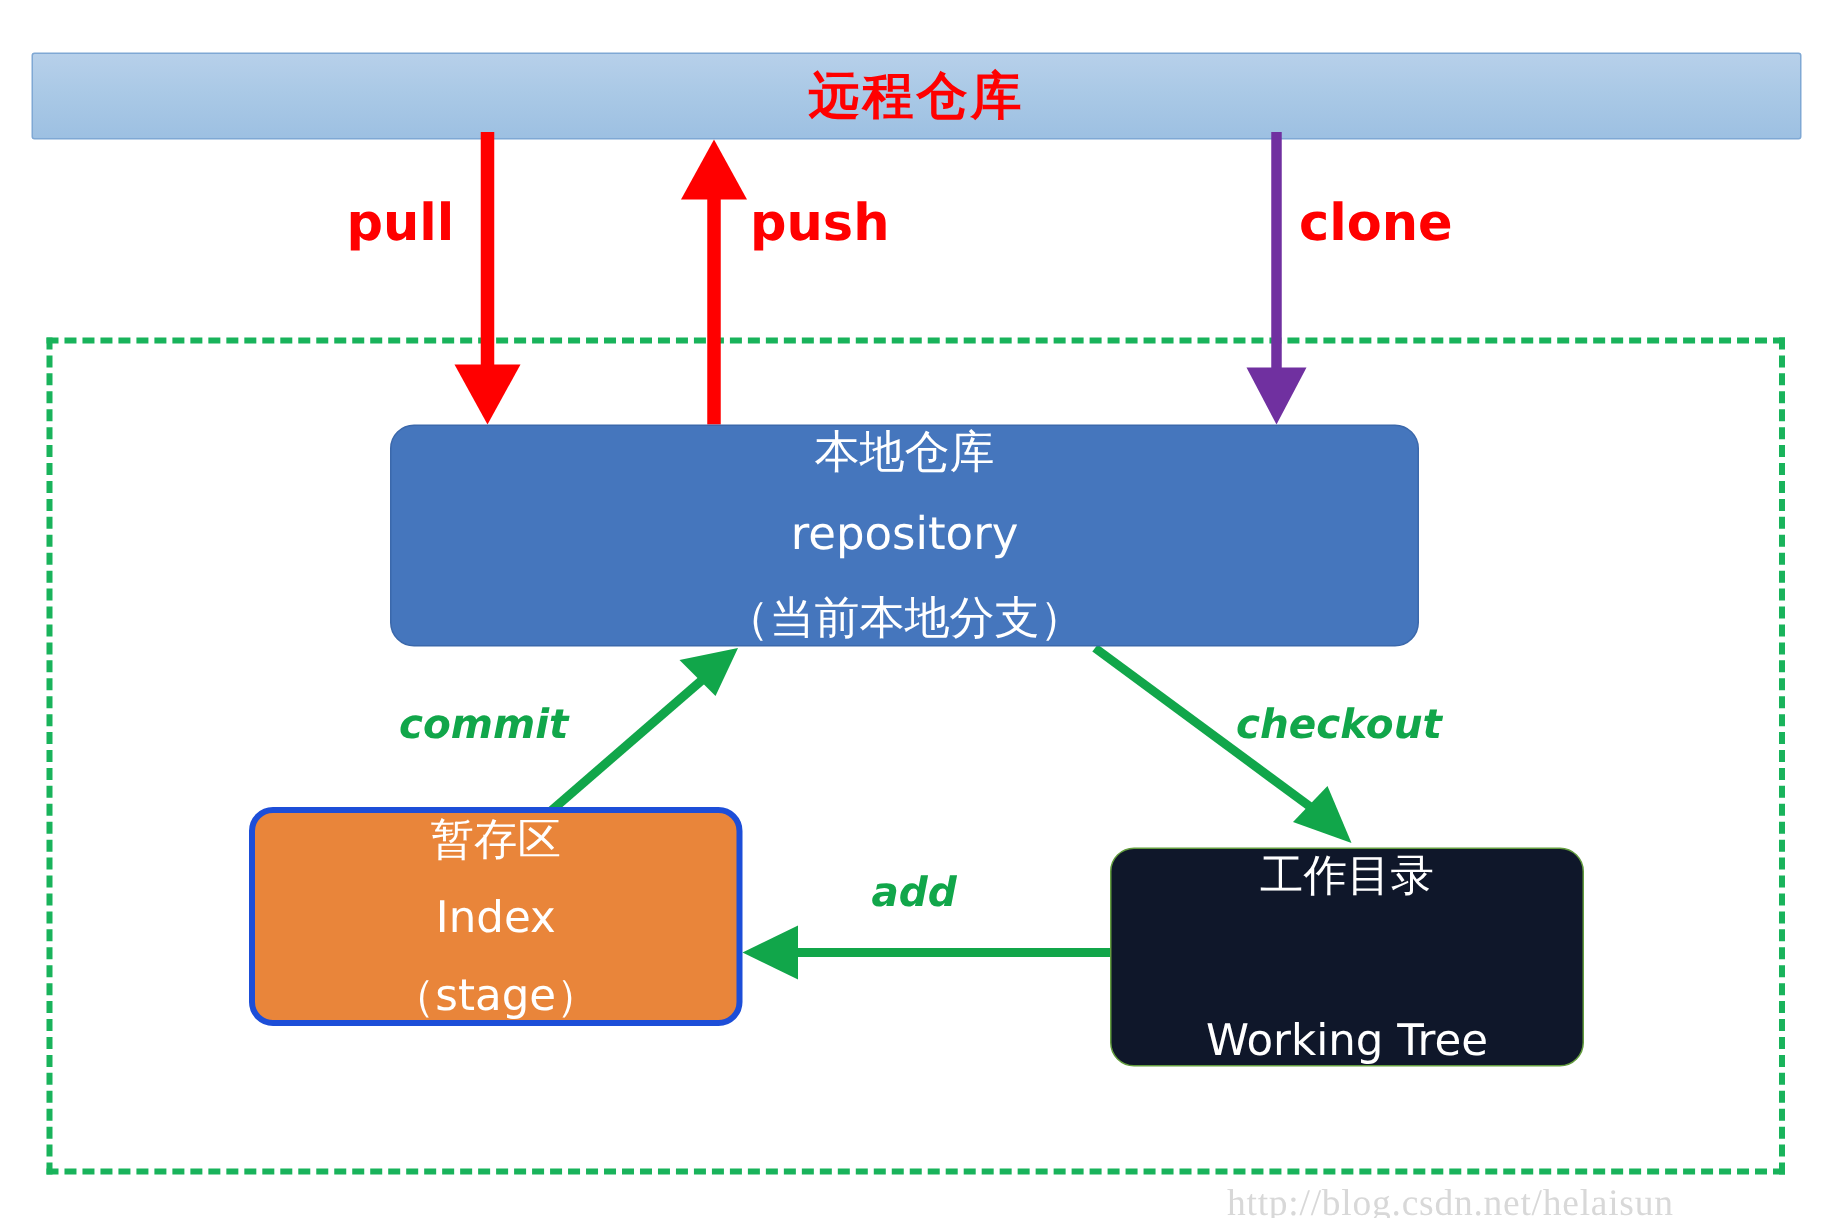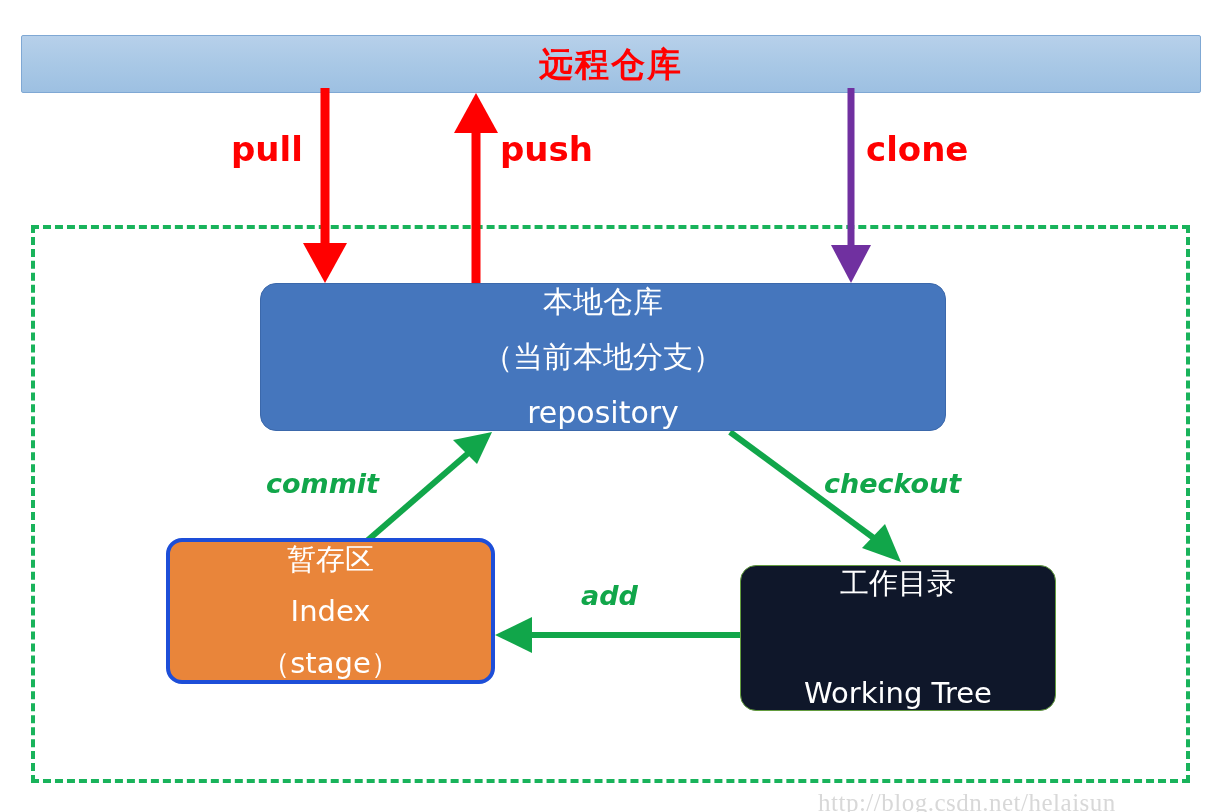--- a/index.html
+++ b/index.html
@@ -193,22 +193,22 @@
 
   <div class="arrow-label label-remote label-pull">pull</div>
   <div class="arrow-label label-remote label-push">push</div>
   <div class="arrow-label label-remote label-clone">clone</div>
   <div class="arrow-label label-local label-commit">commit</div>
   <div class="arrow-label label-local label-checkout">checkout</div>
   <div class="arrow-label label-local label-add">add</div>
 
   <div class="node node-repository">
     <span class="node-line">本地仓库</span>
+    <span class="node-line">repository</span>
     <span class="node-line">（当前本地分支）</span>
-    <span class="node-line">repository</span>
   </div>
 
   <div class="node node-index">
     <span class="node-line">暂存区</span>
     <span class="node-line">Index</span>
     <span class="node-line">（stage）</span>
   </div>
 
   <div class="node node-worktree">
     <span class="node-line">工作目录</span>

